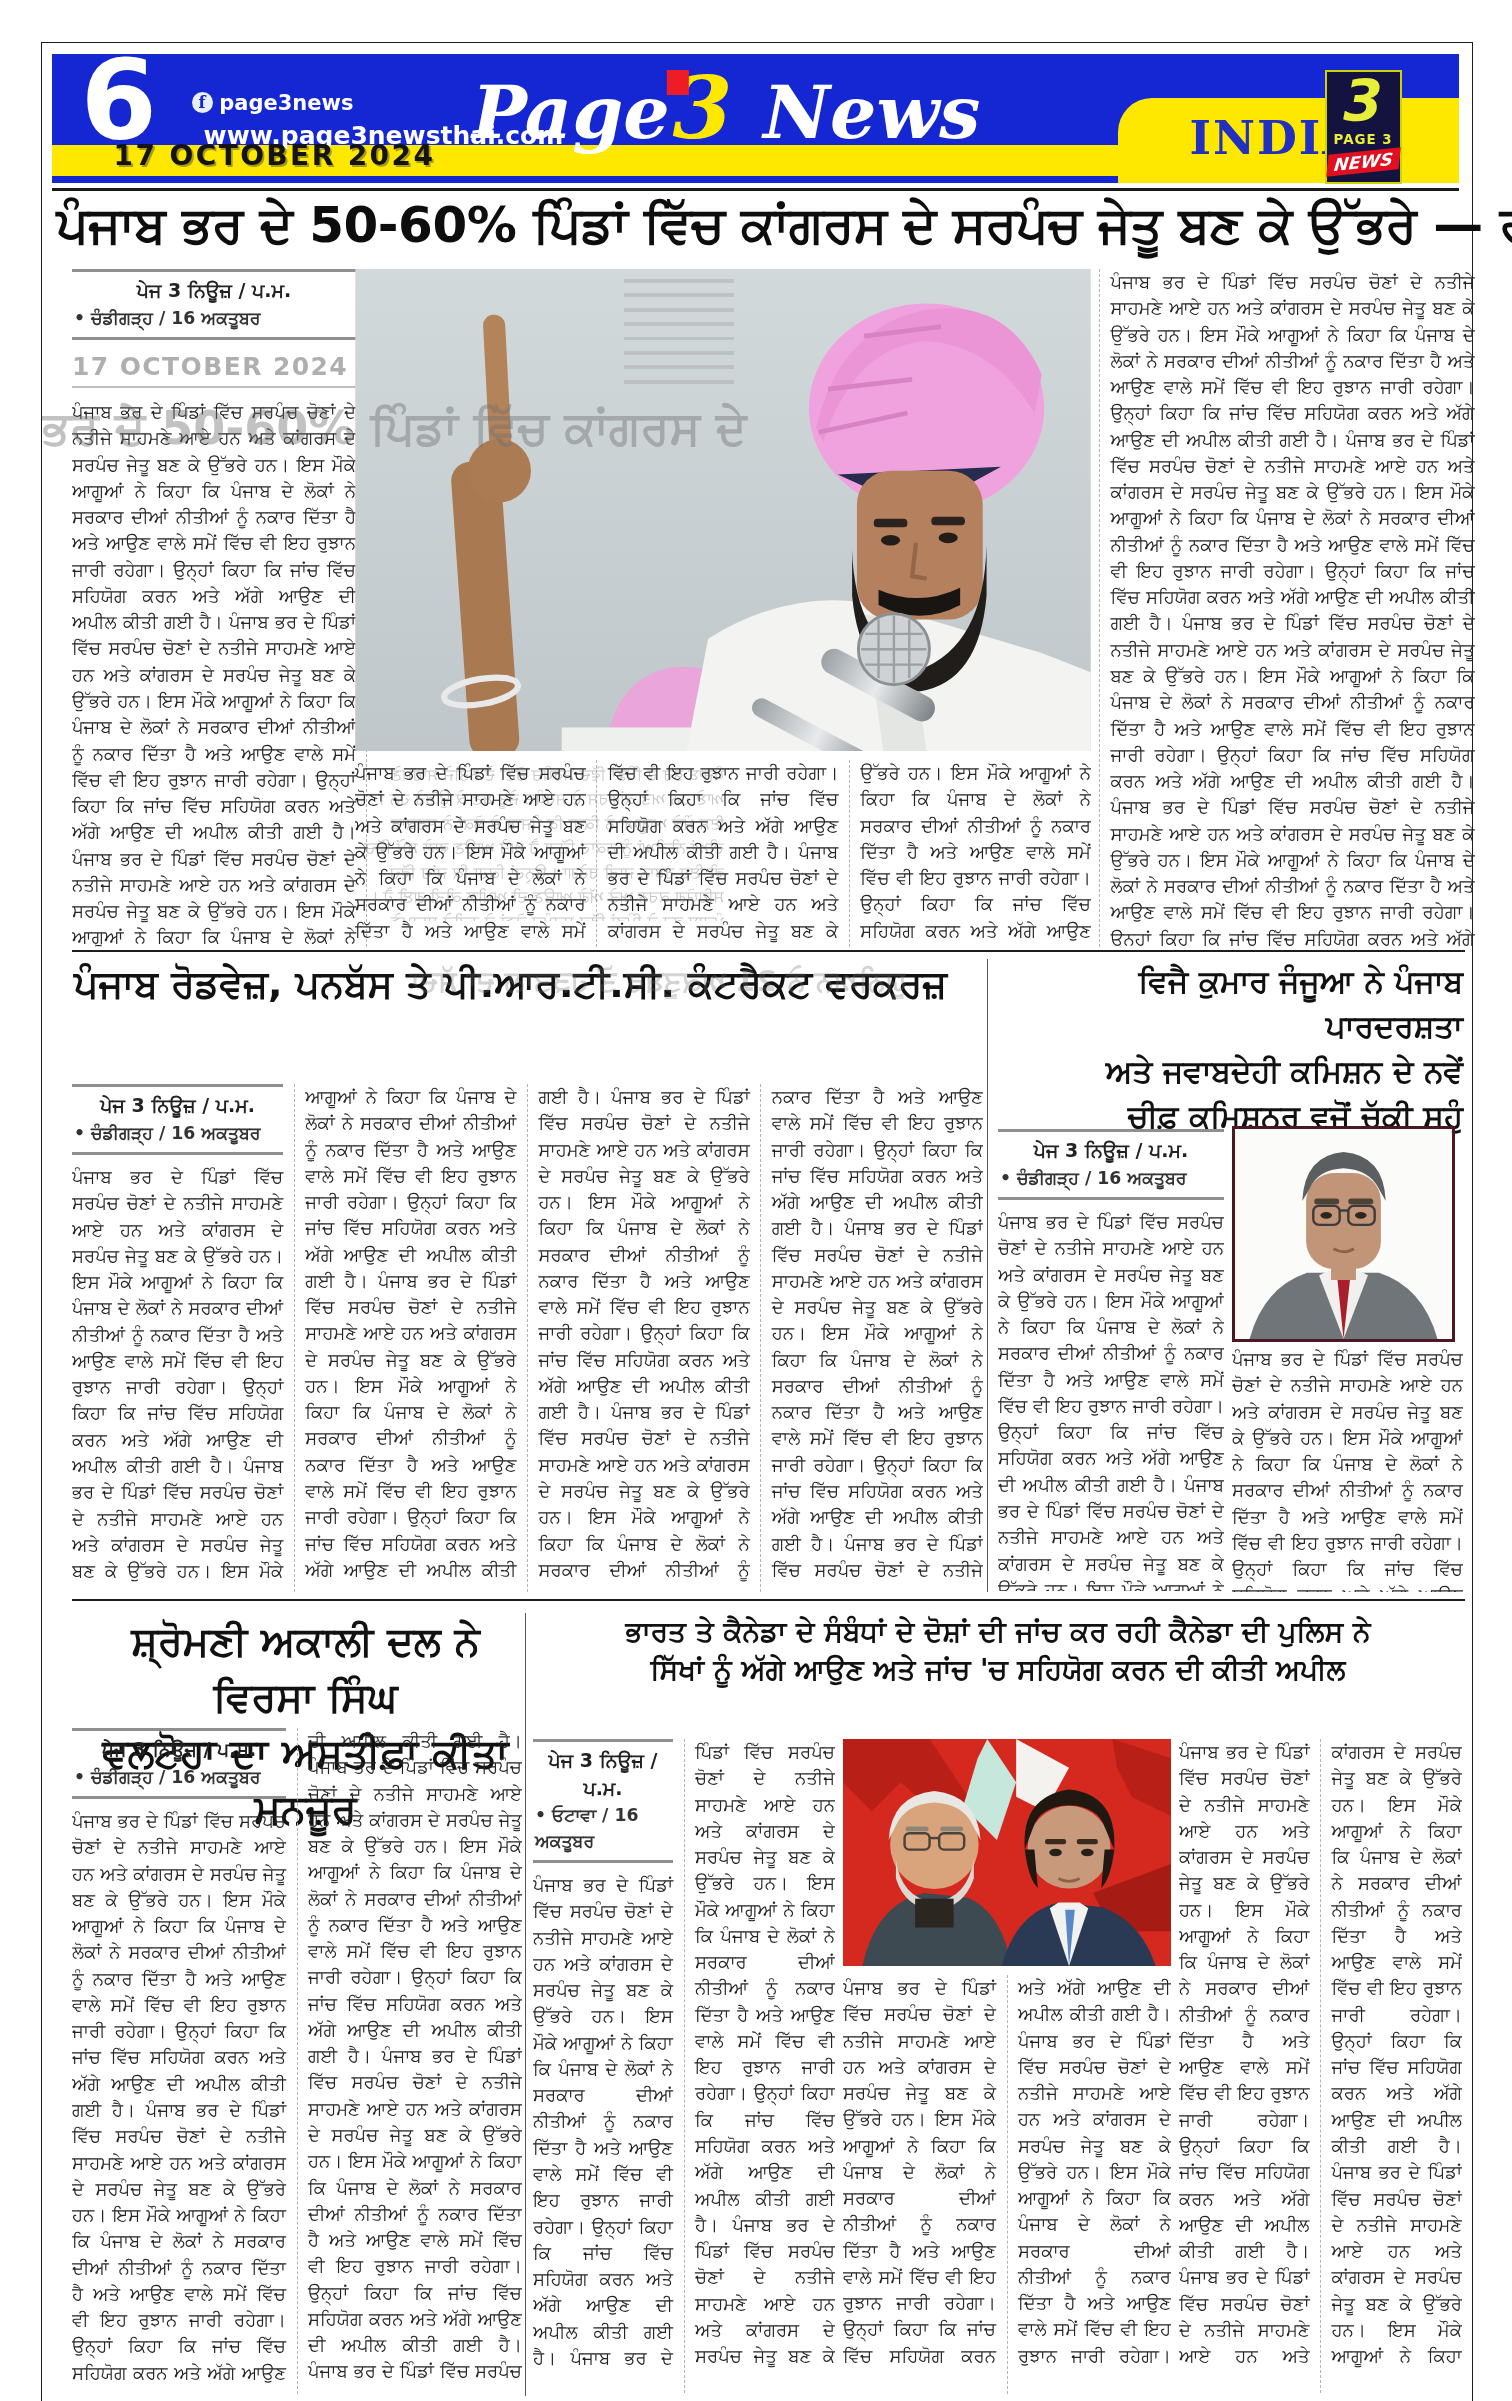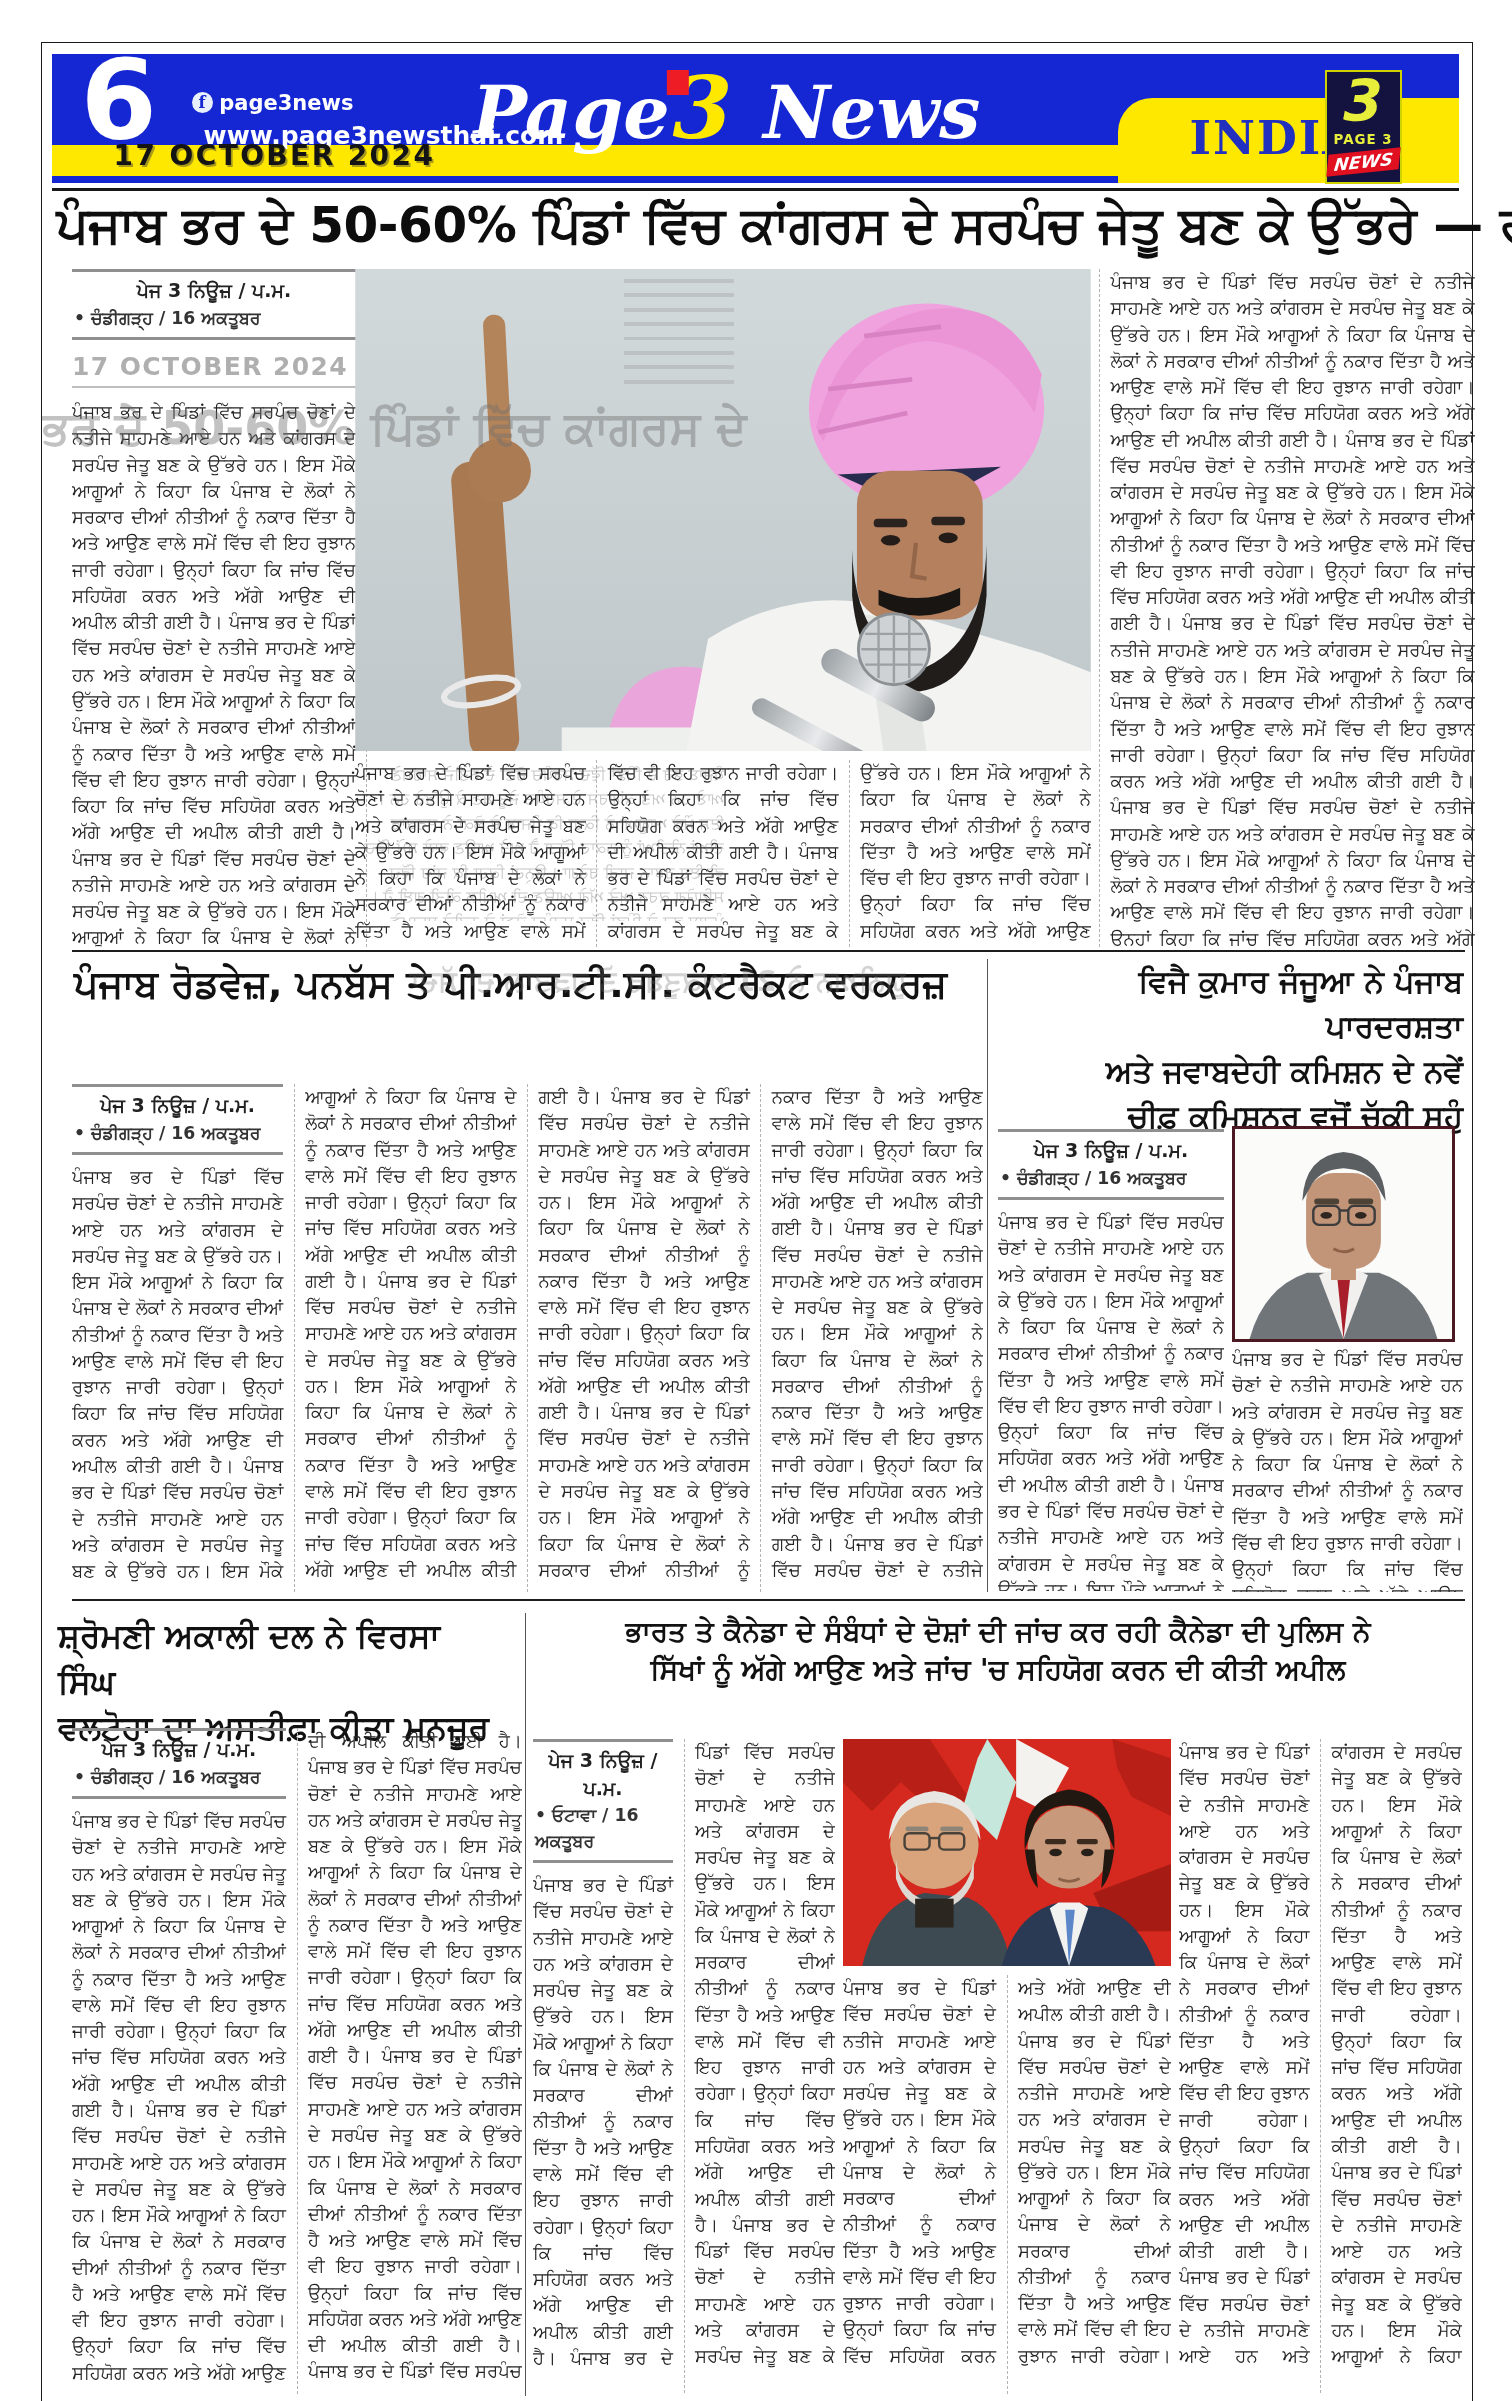--- a/index.html
+++ b/index.html
@@ -185,21 +185,21 @@
       <ellipse cx="190" cy="180" rx="12" ry="7" fill="#2e2620"></ellipse>
       <ellipse cx="262" cy="180" rx="12" ry="7" fill="#2e2620"></ellipse>
       <path d="M205,250 Q226,262 248,250" stroke="#8c6248" stroke-width="6" fill="none"></path>
       <rect x="200" y="275" width="52" height="40" fill="#c29579"></rect>
     </svg>
   </div>
   <div class="body-col" style="position:absolute;left:1190px;top:1303px;width:231px;height:246px;overflow:hidden;">ਪੰਜਾਬ ਭਰ ਦੇ ਪਿੰਡਾਂ ਵਿੱਚ ਸਰਪੰਚ ਚੋਣਾਂ ਦੇ ਨਤੀਜੇ ਸਾਹਮਣੇ ਆਏ ਹਨ ਅਤੇ ਕਾਂਗਰਸ ਦੇ ਸਰਪੰਚ ਜੇਤੂ ਬਣ ਕੇ ਉੱਭਰੇ ਹਨ। ਇਸ ਮੌਕੇ ਆਗੂਆਂ ਨੇ ਕਿਹਾ ਕਿ ਪੰਜਾਬ ਦੇ ਲੋਕਾਂ ਨੇ ਸਰਕਾਰ ਦੀਆਂ ਨੀਤੀਆਂ ਨੂੰ ਨਕਾਰ ਦਿੱਤਾ ਹੈ ਅਤੇ ਆਉਣ ਵਾਲੇ ਸਮੇਂ ਵਿੱਚ ਵੀ ਇਹ ਰੁਝਾਨ ਜਾਰੀ ਰਹੇਗਾ। ਉਨ੍ਹਾਂ ਕਿਹਾ ਕਿ ਜਾਂਚ ਵਿੱਚ ਸਹਿਯੋਗ ਕਰਨ ਅਤੇ ਅੱਗੇ ਆਉਣ ਦੀ ਅਪੀਲ ਕੀਤੀ ਗਈ ਹੈ। ਪੰਜਾਬ ਭਰ ਦੇ ਪਿੰਡਾਂ ਵਿੱਚ ਸਰਪੰਚ ਚੋਣਾਂ ਦੇ ਨਤੀਜੇ ਸਾਹਮਣੇ ਆਏ ਹਨ ਅਤੇ ਕਾਂਗਰਸ ਦੇ ਸਰਪੰਚ ਜੇਤੂ ਬਣ ਕੇ ਉੱਭਰੇ ਹਨ। ਇਸ ਮੌਕੇ ਆਗੂਆਂ ਨੇ ਕਿਹਾ ਕਿ ਪੰਜਾਬ ਦੇ ਲੋਕਾਂ ਨੇ ਸਰਕਾਰ ਦੀਆਂ ਨੀਤੀਆਂ ਨੂੰ ਨਕਾਰ ਦਿੱਤਾ ਹੈ ਅਤੇ ਆਉਣ ਵਾਲੇ ਸਮੇਂ ਵਿੱਚ ਵੀ ਇਹ ਰੁਝਾਨ ਜਾਰੀ ਰਹੇਗਾ। ਉਨ੍ਹਾਂ ਕਿਹਾ ਕਿ ਜਾਂਚ ਵਿੱਚ ਸਹਿਯੋਗ ਕਰਨ ਅਤੇ ਅੱਗੇ ਆਉਣ ਦੀ ਅਪੀਲ ਕੀਤੀ ਗਈ ਹੈ। ਪੰਜਾਬ ਭਰ ਦੇ ਪਿੰਡਾਂ ਵਿੱਚ ਸਰਪੰਚ ਚੋਣਾਂ ਦੇ ਨਤੀਜੇ ਸਾਹਮਣੇ ਆਏ ਹਨ ਅਤੇ ਕਾਂਗਰਸ ਦੇ ਸਰਪੰਚ ਜੇਤੂ ਬਣ ਕੇ ਉੱਭਰੇ ਹਨ। ਇਸ ਮੌਕੇ ਆਗੂਆਂ ਨੇ ਕਿਹਾ ਕਿ ਪੰਜਾਬ ਦੇ ਲੋਕਾਂ ਨੇ ਸਰਕਾਰ ਦੀਆਂ ਨੀਤੀਆਂ ਨੂੰ ਨਕਾਰ ਦਿੱਤਾ ਹੈ ਅਤੇ ਆਉਣ ਵਾਲੇ ਸਮੇਂ ਵਿੱਚ ਵੀ ਇਹ ਰੁਝਾਨ ਜਾਰੀ ਰਹੇਗਾ। ਉਨ੍ਹਾਂ ਕਿਹਾ ਕਿ ਜਾਂਚ ਵਿੱਚ ਸਹਿਯੋਗ ਕਰਨ ਅਤੇ ਅੱਗੇ ਆਉਣ ਦੀ ਅਪੀਲ ਕੀਤੀ ਗਈ ਹੈ। </div>
 
   <div class="rule-h" style="left:30px;top:1556px;width:1393px;"></div>
 
-  <div class="hl" style="position:absolute;left:16px;top:1570px;width:447px;font-size:33px;line-height:1.4;">
+  <div class="hl" style="position:absolute;left:40px;top:1570px;width:447px;font-size:40px;line-height:1.4;text-align:center;">
     <div>ਸ਼੍ਰੋਮਣੀ ਅਕਾਲੀ ਦਲ ਨੇ ਵਿਰਸਾ ਸਿੰਘ</div>
     <div>ਵਲਟੋਹਾ ਦਾ ਅਸਤੀਫ਼ਾ ਕੀਤਾ ਮਨਜ਼ੂਰ</div>
   </div>
   <div class="body-col cols" style="position:absolute;left:30px;top:1685px;width:450px;height:666px;overflow:hidden;column-count:2;">
     <div class="byline">
       <div class="b1">ਪੇਜ 3 ਨਿਊਜ਼ / ਪ.ਮ.</div>
       <div class="b2">• ਚੰਡੀਗੜ੍ਹ / 16 ਅਕਤੂਬਰ</div>
     </div>
     <span>ਪੰਜਾਬ ਭਰ ਦੇ ਪਿੰਡਾਂ ਵਿੱਚ ਸਰਪੰਚ ਚੋਣਾਂ ਦੇ ਨਤੀਜੇ ਸਾਹਮਣੇ ਆਏ ਹਨ ਅਤੇ ਕਾਂਗਰਸ ਦੇ ਸਰਪੰਚ ਜੇਤੂ ਬਣ ਕੇ ਉੱਭਰੇ ਹਨ। ਇਸ ਮੌਕੇ ਆਗੂਆਂ ਨੇ ਕਿਹਾ ਕਿ ਪੰਜਾਬ ਦੇ ਲੋਕਾਂ ਨੇ ਸਰਕਾਰ ਦੀਆਂ ਨੀਤੀਆਂ ਨੂੰ ਨਕਾਰ ਦਿੱਤਾ ਹੈ ਅਤੇ ਆਉਣ ਵਾਲੇ ਸਮੇਂ ਵਿੱਚ ਵੀ ਇਹ ਰੁਝਾਨ ਜਾਰੀ ਰਹੇਗਾ। ਉਨ੍ਹਾਂ ਕਿਹਾ ਕਿ ਜਾਂਚ ਵਿੱਚ ਸਹਿਯੋਗ ਕਰਨ ਅਤੇ ਅੱਗੇ ਆਉਣ ਦੀ ਅਪੀਲ ਕੀਤੀ ਗਈ ਹੈ। ਪੰਜਾਬ ਭਰ ਦੇ ਪਿੰਡਾਂ ਵਿੱਚ ਸਰਪੰਚ ਚੋਣਾਂ ਦੇ ਨਤੀਜੇ ਸਾਹਮਣੇ ਆਏ ਹਨ ਅਤੇ ਕਾਂਗਰਸ ਦੇ ਸਰਪੰਚ ਜੇਤੂ ਬਣ ਕੇ ਉੱਭਰੇ ਹਨ। ਇਸ ਮੌਕੇ ਆਗੂਆਂ ਨੇ ਕਿਹਾ ਕਿ ਪੰਜਾਬ ਦੇ ਲੋਕਾਂ ਨੇ ਸਰਕਾਰ ਦੀਆਂ ਨੀਤੀਆਂ ਨੂੰ ਨਕਾਰ ਦਿੱਤਾ ਹੈ ਅਤੇ ਆਉਣ ਵਾਲੇ ਸਮੇਂ ਵਿੱਚ ਵੀ ਇਹ ਰੁਝਾਨ ਜਾਰੀ ਰਹੇਗਾ। ਉਨ੍ਹਾਂ ਕਿਹਾ ਕਿ ਜਾਂਚ ਵਿੱਚ ਸਹਿਯੋਗ ਕਰਨ ਅਤੇ ਅੱਗੇ ਆਉਣ ਦੀ ਅਪੀਲ ਕੀਤੀ ਗਈ ਹੈ। ਪੰਜਾਬ ਭਰ ਦੇ ਪਿੰਡਾਂ ਵਿੱਚ ਸਰਪੰਚ ਚੋਣਾਂ ਦੇ ਨਤੀਜੇ ਸਾਹਮਣੇ ਆਏ ਹਨ ਅਤੇ ਕਾਂਗਰਸ ਦੇ ਸਰਪੰਚ ਜੇਤੂ ਬਣ ਕੇ ਉੱਭਰੇ ਹਨ। ਇਸ ਮੌਕੇ ਆਗੂਆਂ ਨੇ ਕਿਹਾ ਕਿ ਪੰਜਾਬ ਦੇ ਲੋਕਾਂ ਨੇ ਸਰਕਾਰ ਦੀਆਂ ਨੀਤੀਆਂ ਨੂੰ ਨਕਾਰ ਦਿੱਤਾ ਹੈ ਅਤੇ ਆਉਣ ਵਾਲੇ ਸਮੇਂ ਵਿੱਚ ਵੀ ਇਹ ਰੁਝਾਨ ਜਾਰੀ ਰਹੇਗਾ। ਉਨ੍ਹਾਂ ਕਿਹਾ ਕਿ ਜਾਂਚ ਵਿੱਚ ਸਹਿਯੋਗ ਕਰਨ ਅਤੇ ਅੱਗੇ ਆਉਣ ਦੀ ਅਪੀਲ ਕੀਤੀ ਗਈ ਹੈ। ਪੰਜਾਬ ਭਰ ਦੇ ਪਿੰਡਾਂ ਵਿੱਚ ਸਰਪੰਚ ਚੋਣਾਂ ਦੇ ਨਤੀਜੇ ਸਾਹਮਣੇ ਆਏ ਹਨ ਅਤੇ ਕਾਂਗਰਸ ਦੇ ਸਰਪੰਚ ਜੇਤੂ ਬਣ ਕੇ ਉੱਭਰੇ ਹਨ। ਇਸ ਮੌਕੇ ਆਗੂਆਂ ਨੇ ਕਿਹਾ ਕਿ ਪੰਜਾਬ ਦੇ ਲੋਕਾਂ ਨੇ ਸਰਕਾਰ ਦੀਆਂ ਨੀਤੀਆਂ ਨੂੰ ਨਕਾਰ ਦਿੱਤਾ ਹੈ ਅਤੇ ਆਉਣ ਵਾਲੇ ਸਮੇਂ ਵਿੱਚ ਵੀ ਇਹ ਰੁਝਾਨ ਜਾਰੀ ਰਹੇਗਾ। ਉਨ੍ਹਾਂ ਕਿਹਾ ਕਿ ਜਾਂਚ ਵਿੱਚ ਸਹਿਯੋਗ ਕਰਨ ਅਤੇ ਅੱਗੇ ਆਉਣ ਦੀ ਅਪੀਲ ਕੀਤੀ ਗਈ ਹੈ। ਪੰਜਾਬ ਭਰ ਦੇ ਪਿੰਡਾਂ ਵਿੱਚ ਸਰਪੰਚ ਚੋਣਾਂ ਦੇ ਨਤੀਜੇ ਸਾਹਮਣੇ ਆਏ ਹਨ ਅਤੇ ਕਾਂਗਰਸ ਦੇ ਸਰਪੰਚ ਜੇਤੂ ਬਣ ਕੇ ਉੱਭਰੇ ਹਨ। ਇਸ ਮੌਕੇ ਆਗੂਆਂ ਨੇ ਕਿਹਾ ਕਿ ਪੰਜਾਬ ਦੇ ਲੋਕਾਂ ਨੇ ਸਰਕਾਰ ਦੀਆਂ ਨੀਤੀਆਂ ਨੂੰ ਨਕਾਰ ਦਿੱਤਾ ਹੈ ਅਤੇ ਆਉਣ ਵਾਲੇ ਸਮੇਂ ਵਿੱਚ ਵੀ ਇਹ ਰੁਝਾਨ ਜਾਰੀ ਰਹੇਗਾ। ਉਨ੍ਹਾਂ ਕਿਹਾ ਕਿ ਜਾਂਚ ਵਿੱਚ ਸਹਿਯੋਗ ਕਰਨ ਅਤੇ ਅੱਗੇ ਆਉਣ ਦੀ ਅਪੀਲ ਕੀਤੀ ਗਈ ਹੈ। ਪੰਜਾਬ ਭਰ ਦੇ ਪਿੰਡਾਂ ਵਿੱਚ ਸਰਪੰਚ ਚੋਣਾਂ ਦੇ ਨਤੀਜੇ ਸਾਹਮਣੇ ਆਏ ਹਨ ਅਤੇ ਕਾਂਗਰਸ ਦੇ ਸਰਪੰਚ ਜੇਤੂ ਬਣ ਕੇ ਉੱਭਰੇ ਹਨ। ਇਸ ਮੌਕੇ ਆਗੂਆਂ ਨੇ ਕਿਹਾ ਕਿ ਪੰਜਾਬ ਦੇ ਲੋਕਾਂ ਨੇ ਸਰਕਾਰ ਦੀਆਂ ਨੀਤੀਆਂ ਨੂੰ ਨਕਾਰ ਦਿੱਤਾ ਹੈ ਅਤੇ ਆਉਣ ਵਾਲੇ ਸਮੇਂ ਵਿੱਚ ਵੀ ਇਹ ਰੁਝਾਨ ਜਾਰੀ ਰਹੇਗਾ। ਉਨ੍ਹਾਂ ਕਿਹਾ ਕਿ ਜਾਂਚ ਵਿੱਚ ਸਹਿਯੋਗ ਕਰਨ ਅਤੇ ਅੱਗੇ ਆਉਣ ਦੀ ਅਪੀਲ ਕੀਤੀ ਗਈ ਹੈ। ਪੰਜਾਬ ਭਰ ਦੇ ਪਿੰਡਾਂ ਵਿੱਚ ਸਰਪੰਚ ਚੋਣਾਂ ਦੇ ਨਤੀਜੇ ਸਾਹਮਣੇ ਆਏ ਹਨ ਅਤੇ ਕਾਂਗਰਸ ਦੇ ਸਰਪੰਚ ਜੇਤੂ ਬਣ ਕੇ ਉੱਭਰੇ ਹਨ। ਇਸ ਮੌਕੇ ਆਗੂਆਂ ਨੇ ਕਿਹਾ ਕਿ ਪੰਜਾਬ ਦੇ ਲੋਕਾਂ ਨੇ ਸਰਕਾਰ ਦੀਆਂ ਨੀਤੀਆਂ ਨੂੰ ਨਕਾਰ ਦਿੱਤਾ ਹੈ ਅਤੇ ਆਉਣ ਵਾਲੇ ਸਮੇਂ ਵਿੱਚ ਵੀ ਇਹ ਰੁਝਾਨ ਜਾਰੀ ਰਹੇਗਾ। ਉਨ੍ਹਾਂ ਕਿਹਾ ਕਿ ਜਾਂਚ ਵਿੱਚ ਸਹਿਯੋਗ ਕਰਨ ਅਤੇ ਅੱਗੇ ਆਉਣ ਦੀ ਅਪੀਲ ਕੀਤੀ ਗਈ ਹੈ। ਪੰਜਾਬ ਭਰ ਦੇ ਪਿੰਡਾਂ ਵਿੱਚ ਸਰਪੰਚ ਚੋਣਾਂ ਦੇ ਨਤੀਜੇ ਸਾਹਮਣੇ ਆਏ ਹਨ ਅਤੇ ਕਾਂਗਰਸ ਦੇ ਸਰਪੰਚ ਜੇਤੂ ਬਣ ਕੇ ਉੱਭਰੇ ਹਨ। ਇਸ ਮੌਕੇ ਆਗੂਆਂ ਨੇ ਕਿਹਾ ਕਿ ਪੰਜਾਬ ਦੇ ਲੋਕਾਂ ਨੇ ਸਰਕਾਰ ਦੀਆਂ ਨੀਤੀਆਂ ਨੂੰ ਨਕਾਰ ਦਿੱਤਾ ਹੈ ਅਤੇ ਆਉਣ ਵਾਲੇ ਸਮੇਂ ਵਿੱਚ ਵੀ ਇਹ ਰੁਝਾਨ ਜਾਰੀ ਰਹੇਗਾ। ਉਨ੍ਹਾਂ ਕਿਹਾ ਕਿ ਜਾਂਚ ਵਿੱਚ ਸਹਿਯੋਗ ਕਰਨ ਅਤੇ ਅੱਗੇ ਆਉਣ ਦੀ ਅਪੀਲ ਕੀਤੀ ਗਈ ਹੈ। ਪੰਜਾਬ ਭਰ ਦੇ ਪਿੰਡਾਂ ਵਿੱਚ ਸਰਪੰਚ ਚੋਣਾਂ ਦੇ ਨਤੀਜੇ ਸਾਹਮਣੇ ਆਏ ਹਨ ਅਤੇ ਕਾਂਗਰਸ ਦੇ ਸਰਪੰਚ ਜੇਤੂ ਬਣ ਕੇ ਉੱਭਰੇ ਹਨ। ਇਸ ਮੌਕੇ ਆਗੂਆਂ ਨੇ ਕਿਹਾ ਕਿ ਪੰਜਾਬ ਦੇ ਲੋਕਾਂ ਨੇ ਸਰਕਾਰ ਦੀਆਂ ਨੀਤੀਆਂ ਨੂੰ ਨਕਾਰ ਦਿੱਤਾ ਹੈ ਅਤੇ ਆਉਣ ਵਾਲੇ ਸਮੇਂ ਵਿੱਚ ਵੀ ਇਹ ਰੁਝਾਨ ਜਾਰੀ ਰਹੇਗਾ। ਉਨ੍ਹਾਂ ਕਿਹਾ ਕਿ ਜਾਂਚ ਵਿੱਚ ਸਹਿਯੋਗ ਕਰਨ ਅਤੇ ਅੱਗੇ ਆਉਣ ਦੀ ਅਪੀਲ ਕੀਤੀ ਗਈ ਹੈ। </span>
   </div>

